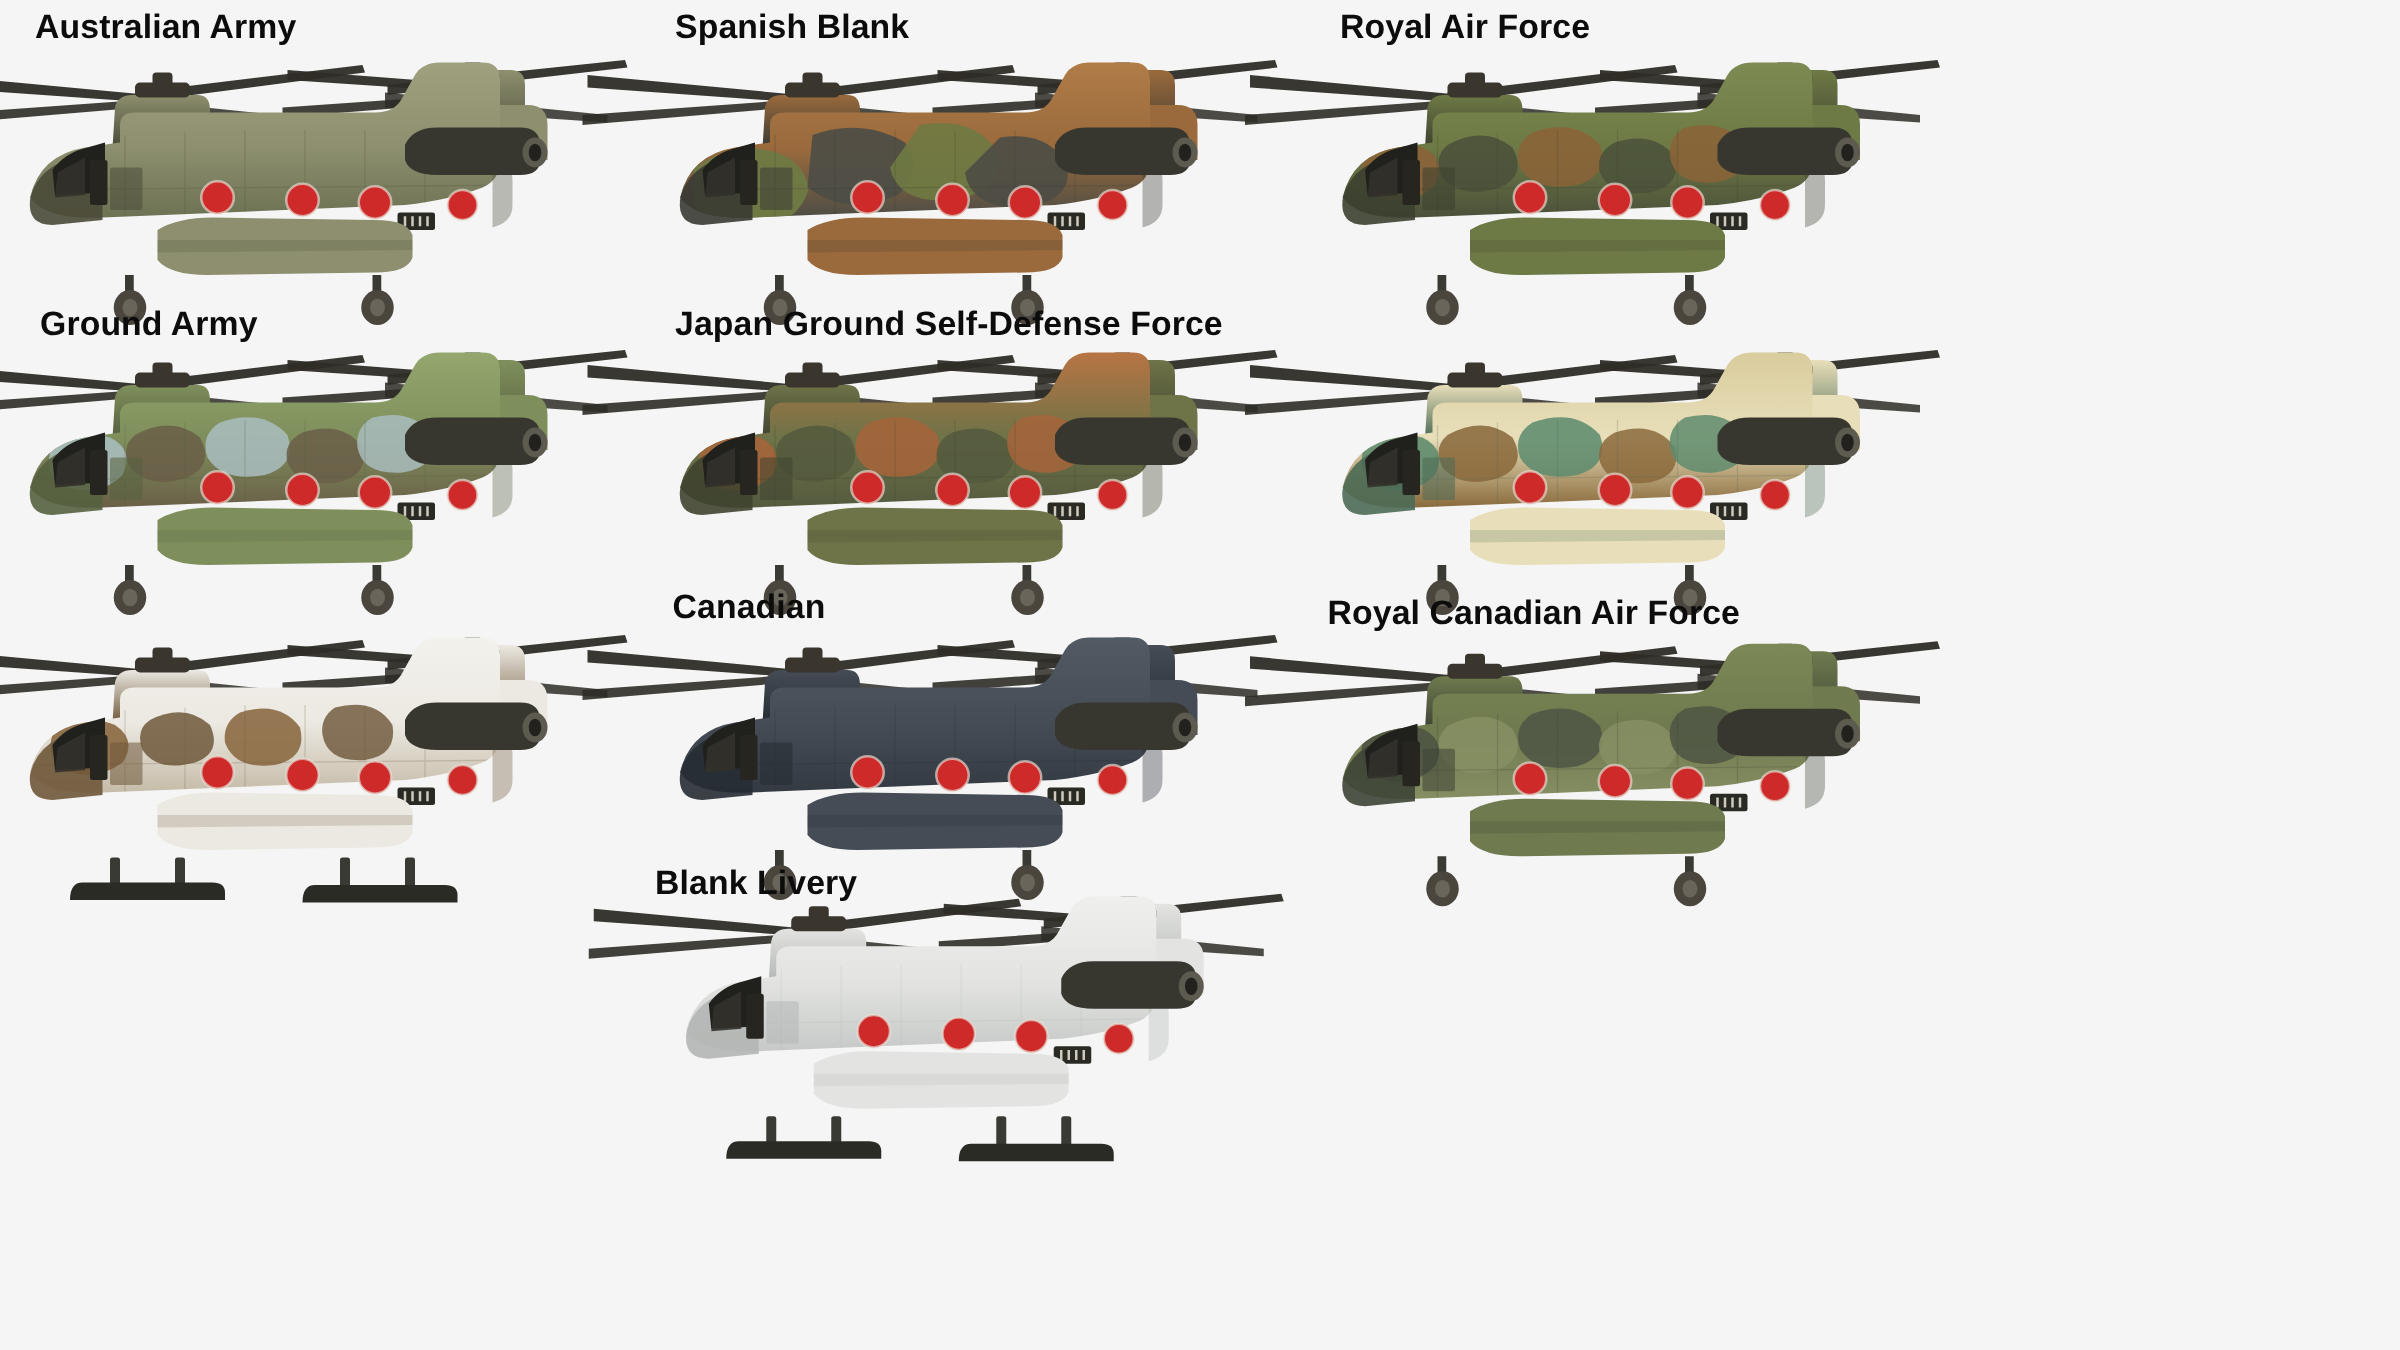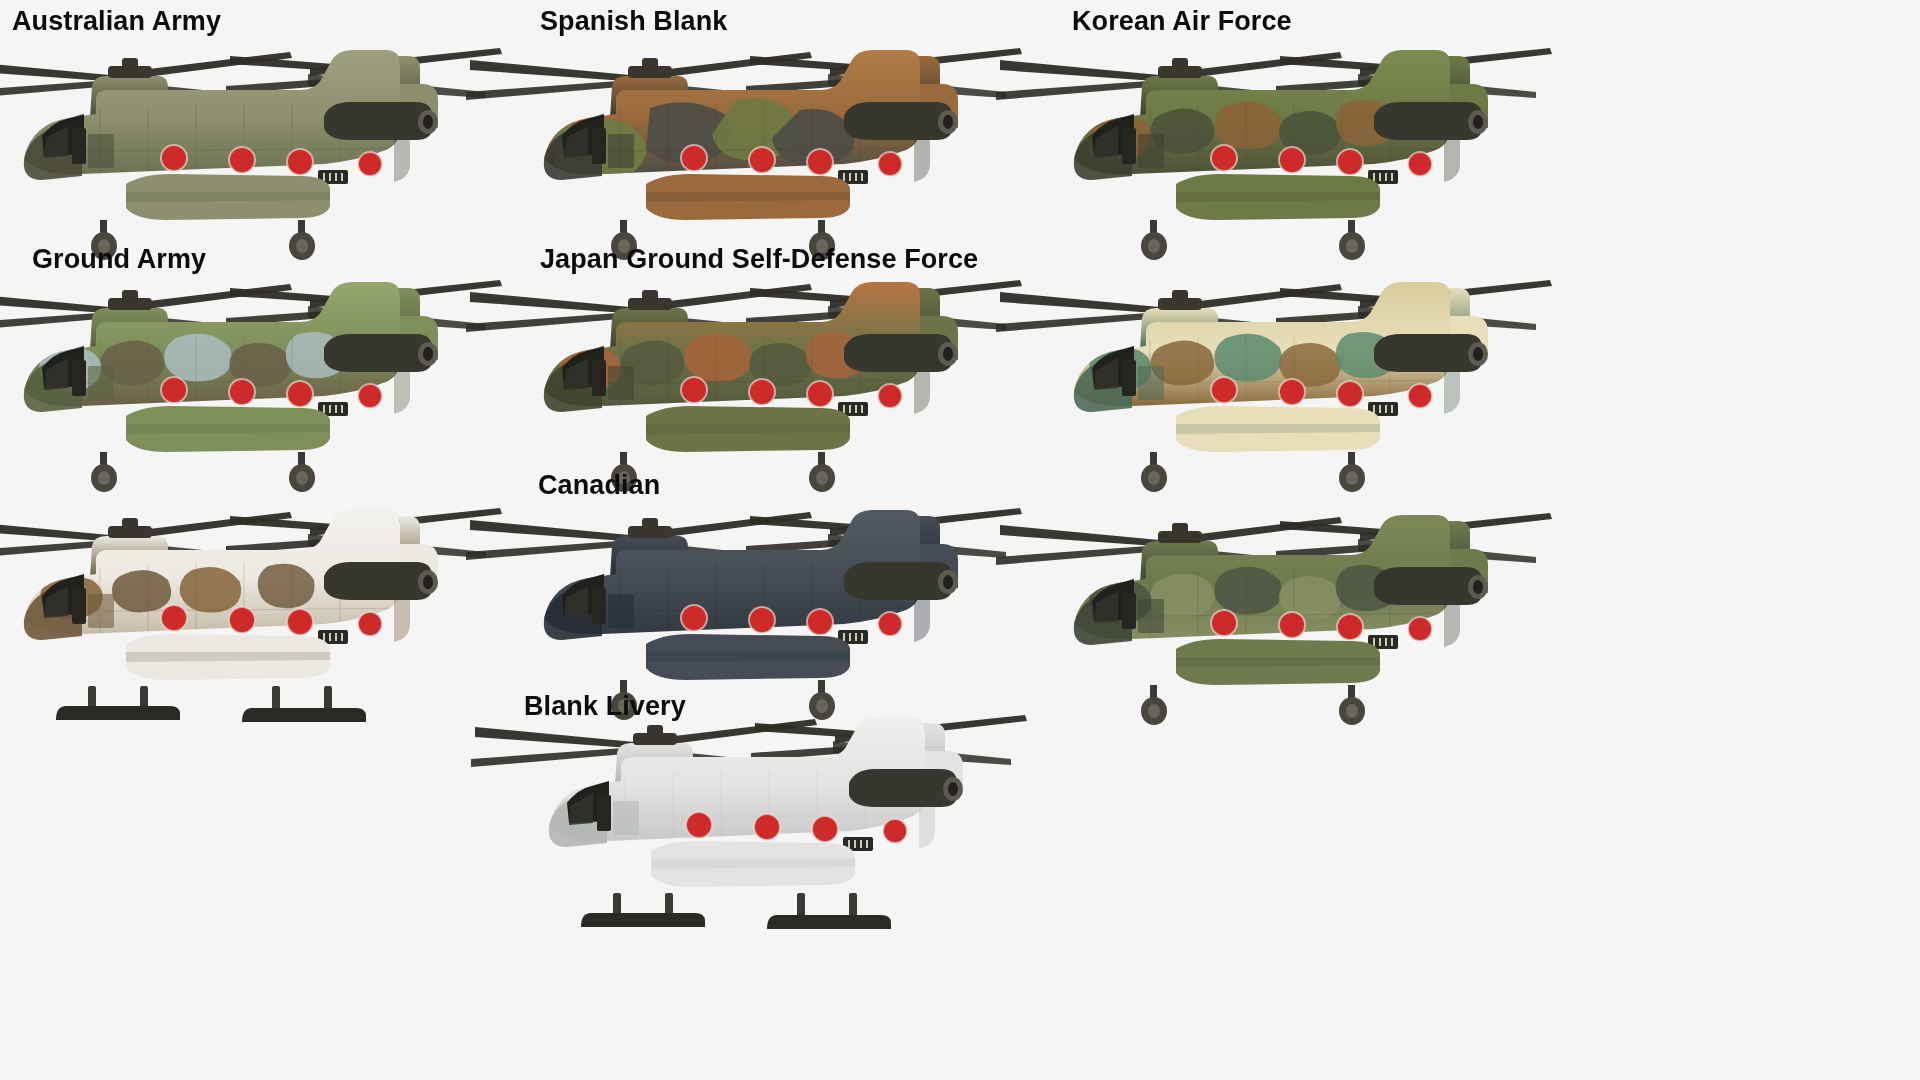--- a/index.html
+++ b/index.html
@@ -22,21 +22,21 @@
   }
   .heli{position:absolute;}
 
   
   .heli svg{display:block;overflow:visible;}
 </style>
 </head>
 <body>
 
 <div id="sheet">
-    <div class="cell-label" style="left: 12px; top: 8px;">Australian Army</div>
+    <div class="cell-label" style="left: 28px; top: 8px;">Australian Army</div>
     <div class="heli" style="left: -20px; top: 30px;">
   <svg width="520" height="240" viewBox="0 0 520 240">
     <defs>
       <linearGradient id="bodyShade0" x1="0" y1="0" x2="0" y2="1">
         <stop offset="0%" stop-color="#9ea07e"></stop>
         <stop offset="55%" stop-color="#8d8f6e"></stop>
         <stop offset="100%" stop-color="#6d7254"></stop>
       </linearGradient>
       <linearGradient id="podShade0" x1="0" y1="0" x2="0" y2="1">
         <stop offset="0%" stop-color="#8d8f6e"></stop>
@@ -232,21 +232,21 @@
       <g class="gear">
         <rect x="120" y="190" width="7" height="20" fill="#3a3a34"></rect>
         <ellipse cx="124" cy="216" rx="13" ry="14" fill="#4a463d"></ellipse>
         <ellipse cx="124" cy="216" rx="6" ry="7" fill="#6a655a"></ellipse>
         <rect x="318" y="190" width="7" height="20" fill="#3a3a34"></rect>
         <ellipse cx="322" cy="216" rx="13" ry="14" fill="#4a463d"></ellipse>
         <ellipse cx="322" cy="216" rx="6" ry="7" fill="#6a655a"></ellipse>
       </g>
   </svg>
     </div>
-    <div class="cell-label" style="left: 1072px; top: 8px;">Korean Air Force</div>
+    <div class="cell-label" style="left: 1072px; top: 8px;">Royal Air Force</div>
     <div class="heli" style="left: 1030px; top: 30px;">
   <svg width="520" height="240" viewBox="0 0 520 240">
     <defs>
       <linearGradient id="bodyShade2" x1="0" y1="0" x2="0" y2="1">
         <stop offset="0%" stop-color="#7d8a52"></stop>
         <stop offset="55%" stop-color="#6e7a45"></stop>
         <stop offset="100%" stop-color="#4b513a"></stop>
       </linearGradient>
       <linearGradient id="podShade2" x1="0" y1="0" x2="0" y2="1">
         <stop offset="0%" stop-color="#6e7a45"></stop>
@@ -884,20 +884,21 @@
       <g class="gear">
         <rect x="120" y="190" width="7" height="20" fill="#3a3a34"></rect>
         <ellipse cx="124" cy="216" rx="13" ry="14" fill="#4a463d"></ellipse>
         <ellipse cx="124" cy="216" rx="6" ry="7" fill="#6a655a"></ellipse>
         <rect x="318" y="190" width="7" height="20" fill="#3a3a34"></rect>
         <ellipse cx="322" cy="216" rx="13" ry="14" fill="#4a463d"></ellipse>
         <ellipse cx="322" cy="216" rx="6" ry="7" fill="#6a655a"></ellipse>
       </g>
   </svg>
     </div>
+    <div class="cell-label" style="left: 1062px; top: 477px;">Royal Canadian Air Force</div>
     <div class="heli" style="left: 1030px; top: 495px;">
   <svg width="520" height="240" viewBox="0 0 520 240">
     <defs>
       <linearGradient id="bodyShade8" x1="0" y1="0" x2="0" y2="1">
         <stop offset="0%" stop-color="#7d8857"></stop>
         <stop offset="55%" stop-color="#6f7a4e"></stop>
         <stop offset="100%" stop-color="#868f63"></stop>
       </linearGradient>
       <linearGradient id="podShade8" x1="0" y1="0" x2="0" y2="1">
         <stop offset="0%" stop-color="#6f7a4e"></stop>

